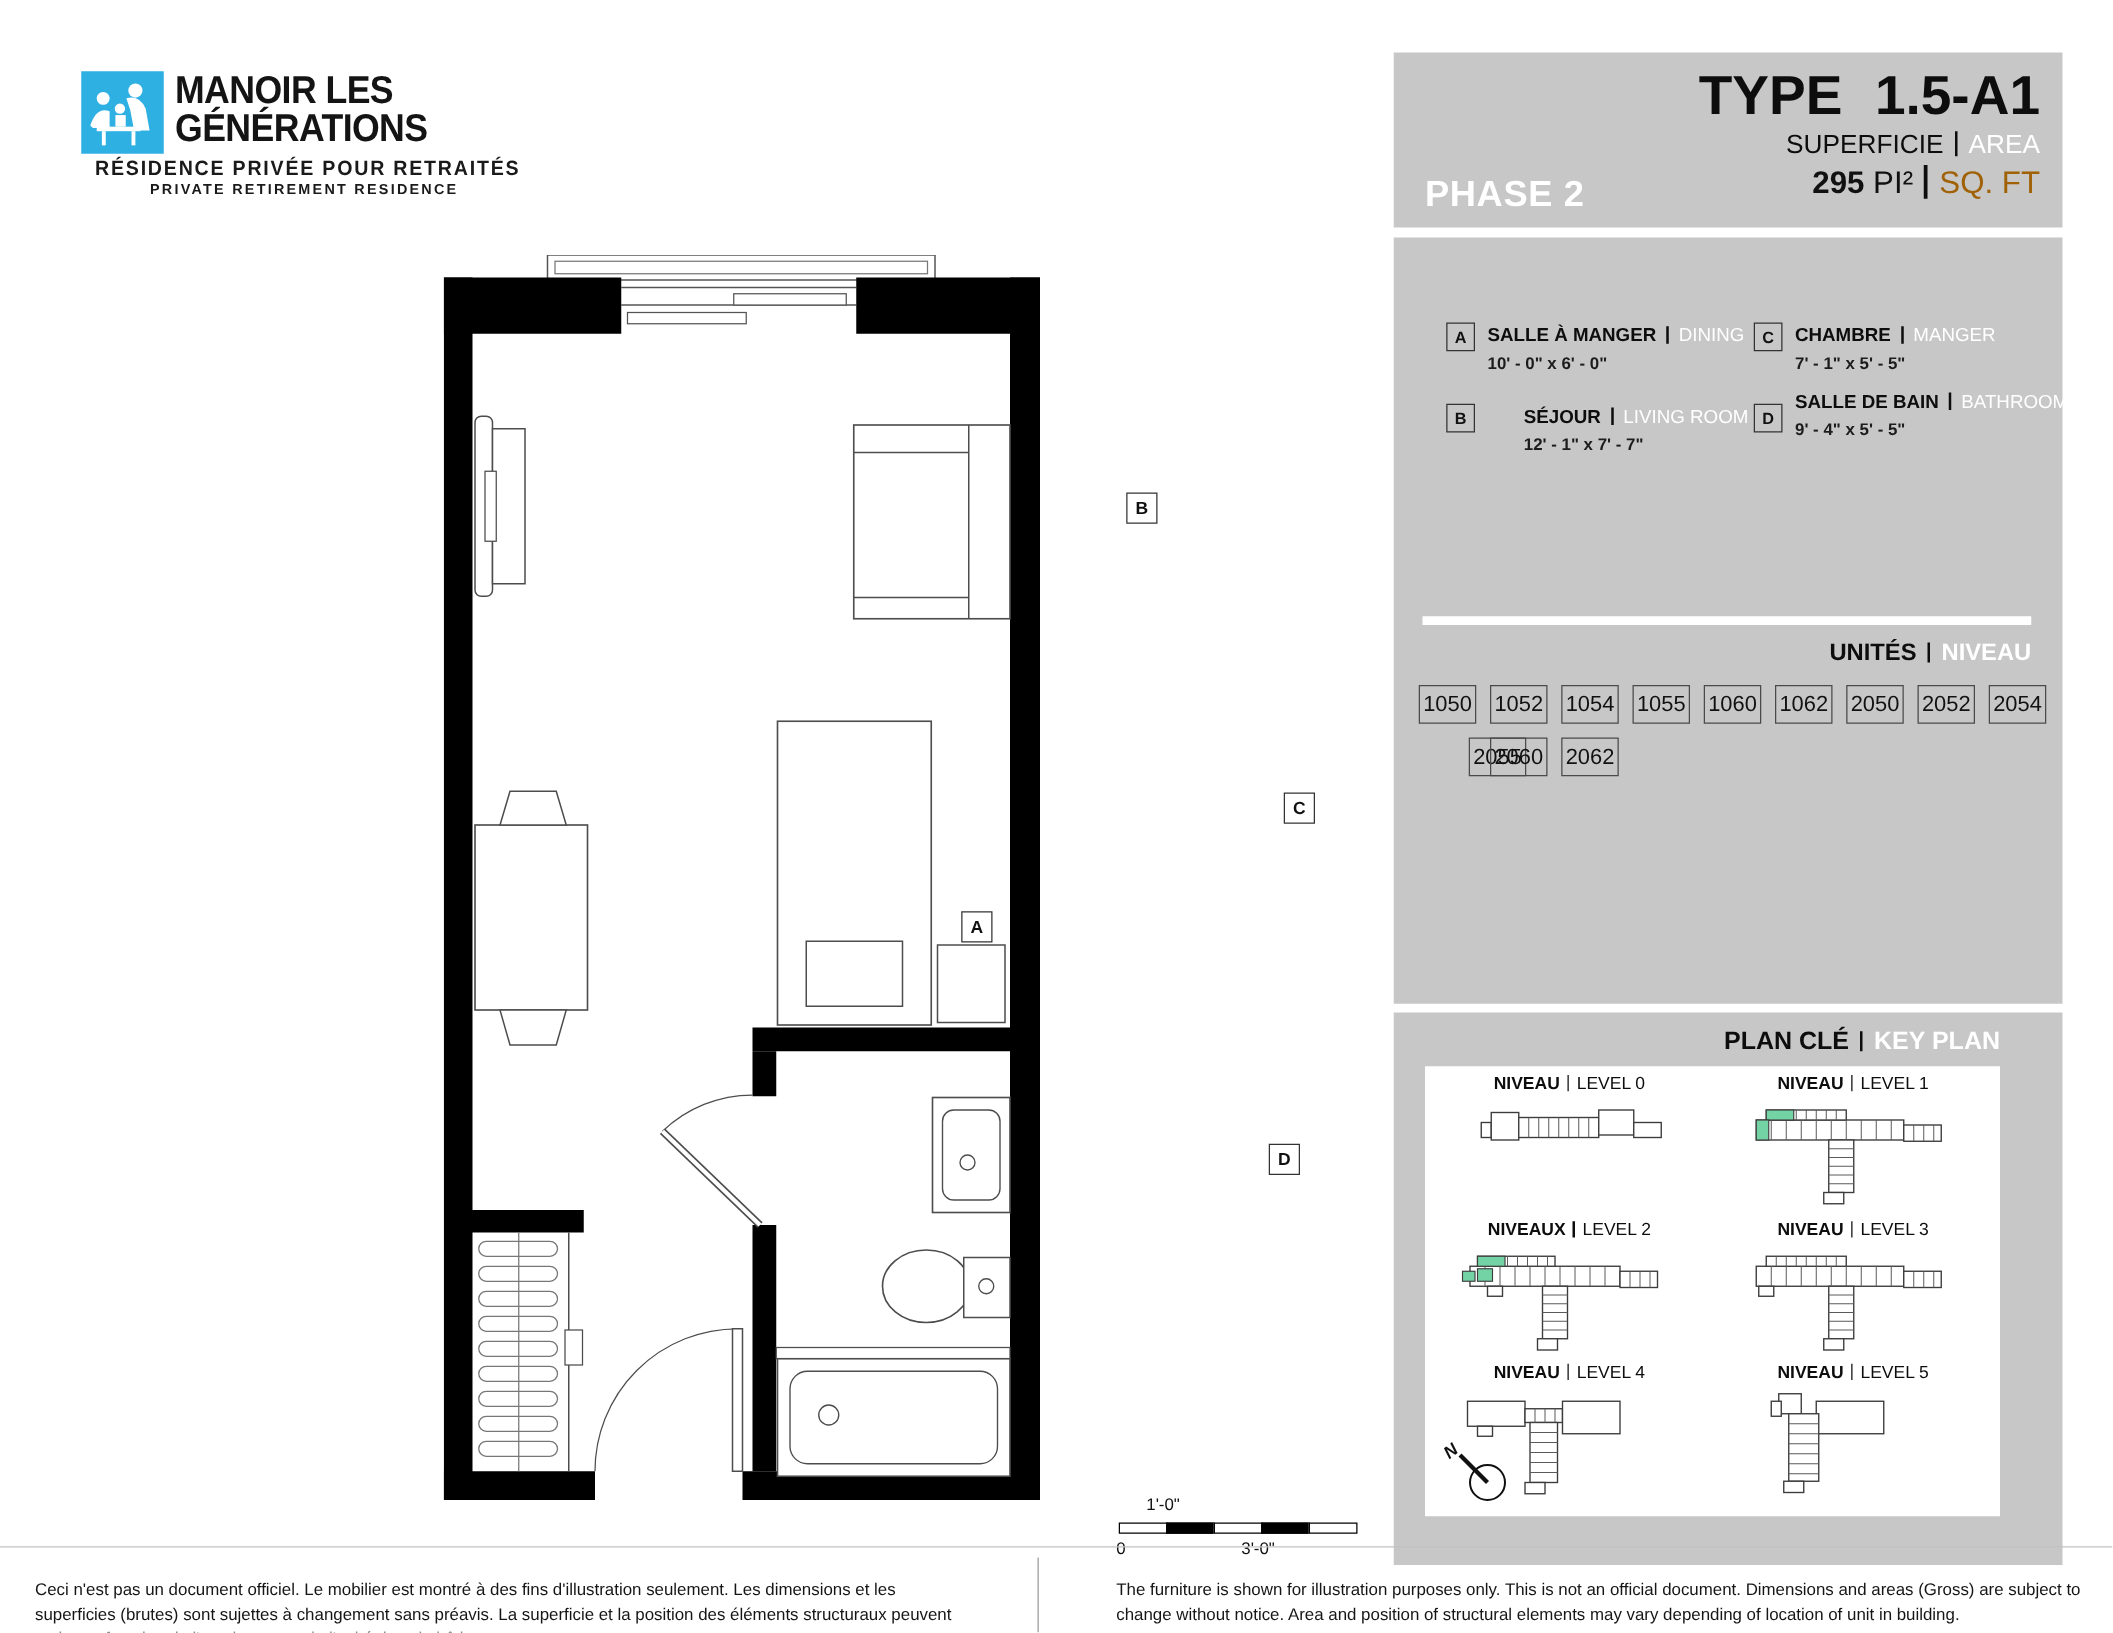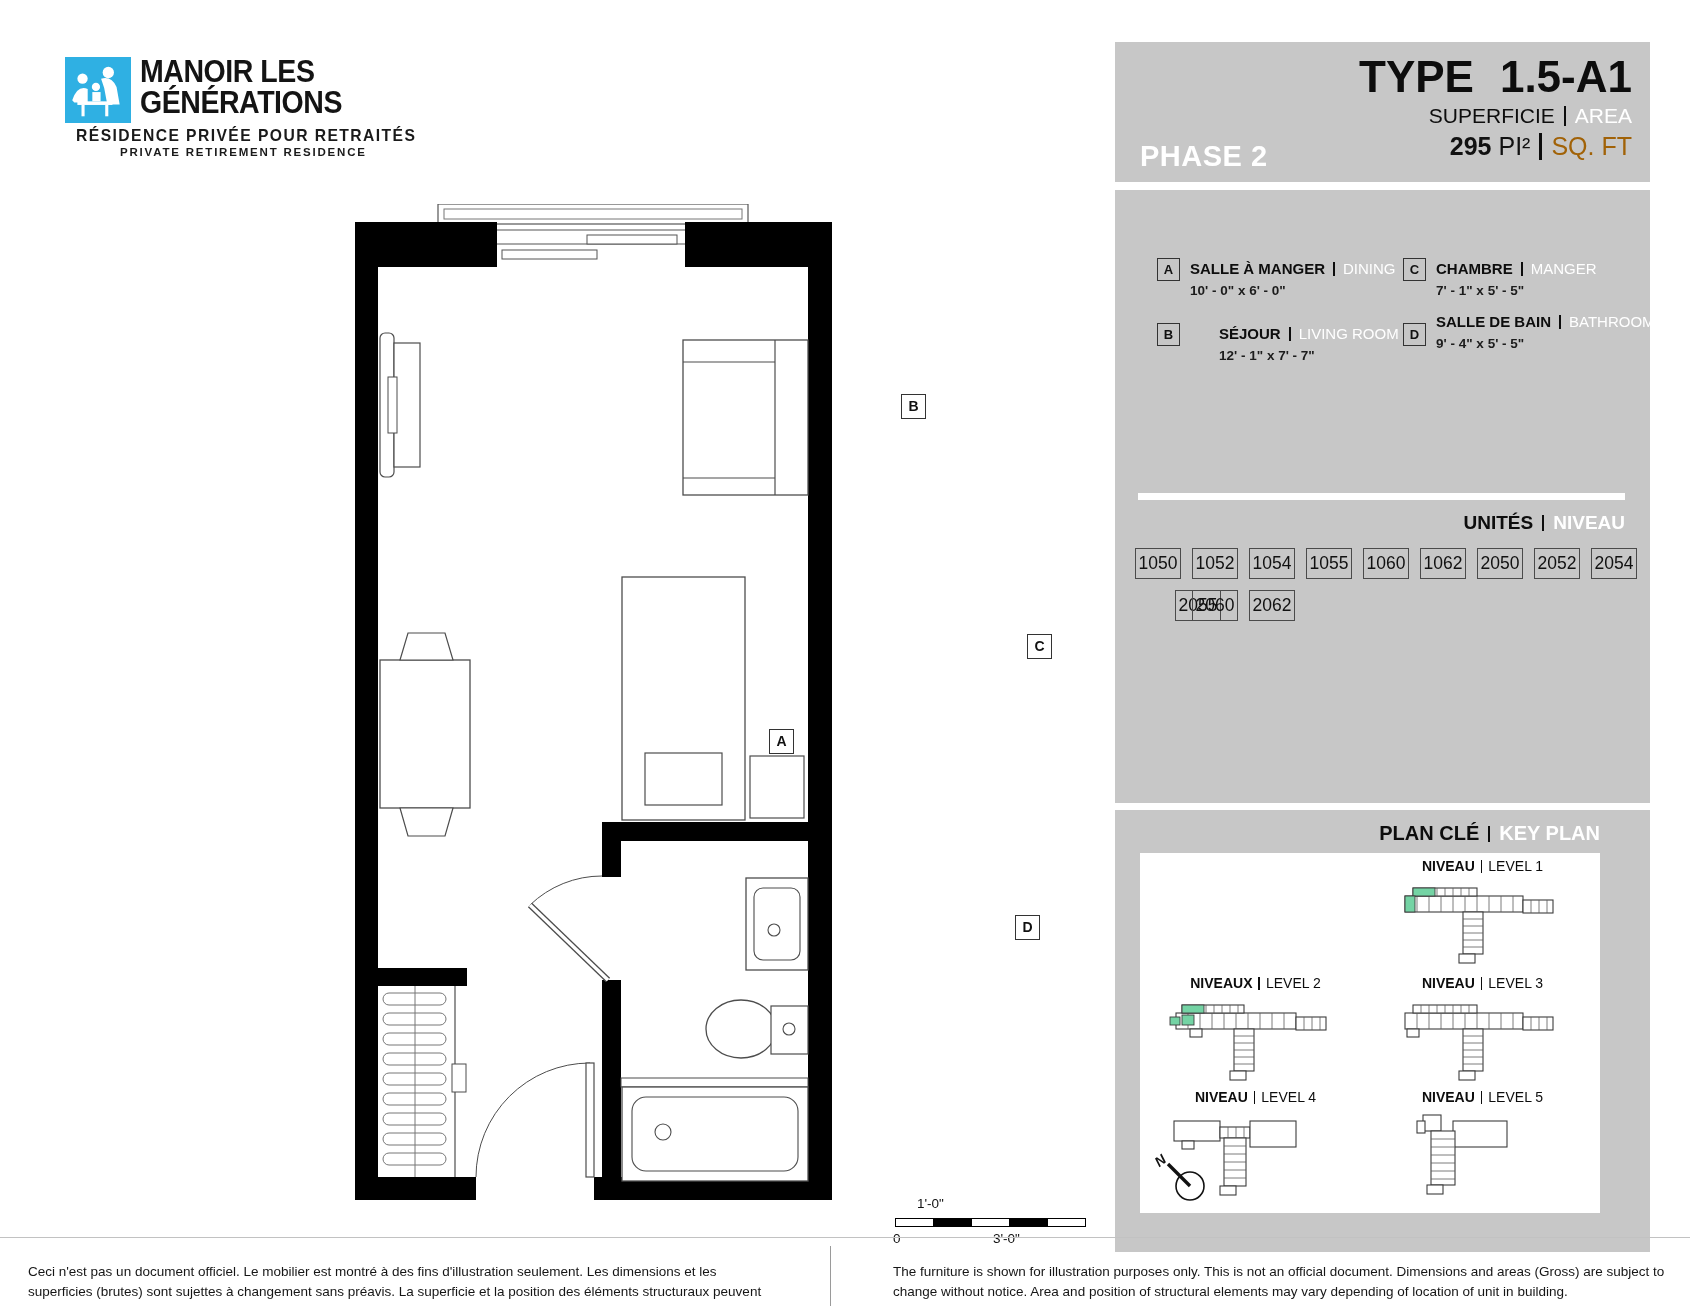--- a/index.html
+++ b/index.html
@@ -147,20 +147,33 @@
 <div class="abs unit-box" style="left:1135px;top:590px;margin-left:40px;">2055</div>
 <div class="abs unit-box" style="left:1192px;top:590px;">2060</div>
 <div class="abs unit-box" style="left:1249px;top:590px;">2062</div>
 
 <div class="abs panel panel-keyplan"></div>
 <div class="abs kp-title">
   <span>PLAN CLÉ</span><span class="vbar wsep"></span><span class="en">KEY PLAN</span>
 </div>
 <div class="abs kp-white">
 
+  <div class="kp-tile" style="left:3px;top:5px;">
+    <div class="kp-label">
+      <span>NIVEAU</span><span class="vbar"></span><span class="en">LEVEL 0</span>
+    </div>
+    <svg class="kp-svg" width="170" height="66" viewBox="0 0 170 66">
+      <rect class="bld" x="14" y="22" width="8" height="12"></rect>
+      <rect class="bld" x="22" y="14" width="22" height="22"></rect>
+      <rect class="bld" x="44" y="18" width="64" height="16"></rect>
+      <rect class="bld" x="108" y="12" width="28" height="20"></rect>
+      <rect class="bld" x="136" y="22" width="22" height="12"></rect>
+      <path class="tick" d="M52,18v16 M60,18v16 M68,18v16 M76,18v16 M84,18v16 M92,18v16 M100,18v16"></path>
+    </svg>
+  </div>
 
   <div class="kp-tile" style="left:230px;top:5px;">
     <div class="kp-label">
       <span>NIVEAU</span><span class="vbar"></span><span class="en">LEVEL 1</span>
     </div>
     <svg class="kp-svg" width="180" height="96" viewBox="0 0 180 96">
       <rect class="bld" x="12" y="20" width="118" height="16"></rect>
       <rect class="bld" x="20" y="12" width="64" height="8"></rect>
       <rect class="bld" x="130" y="24" width="30" height="13"></rect>
       <rect class="bld" x="70" y="36" width="20" height="42"></rect>

